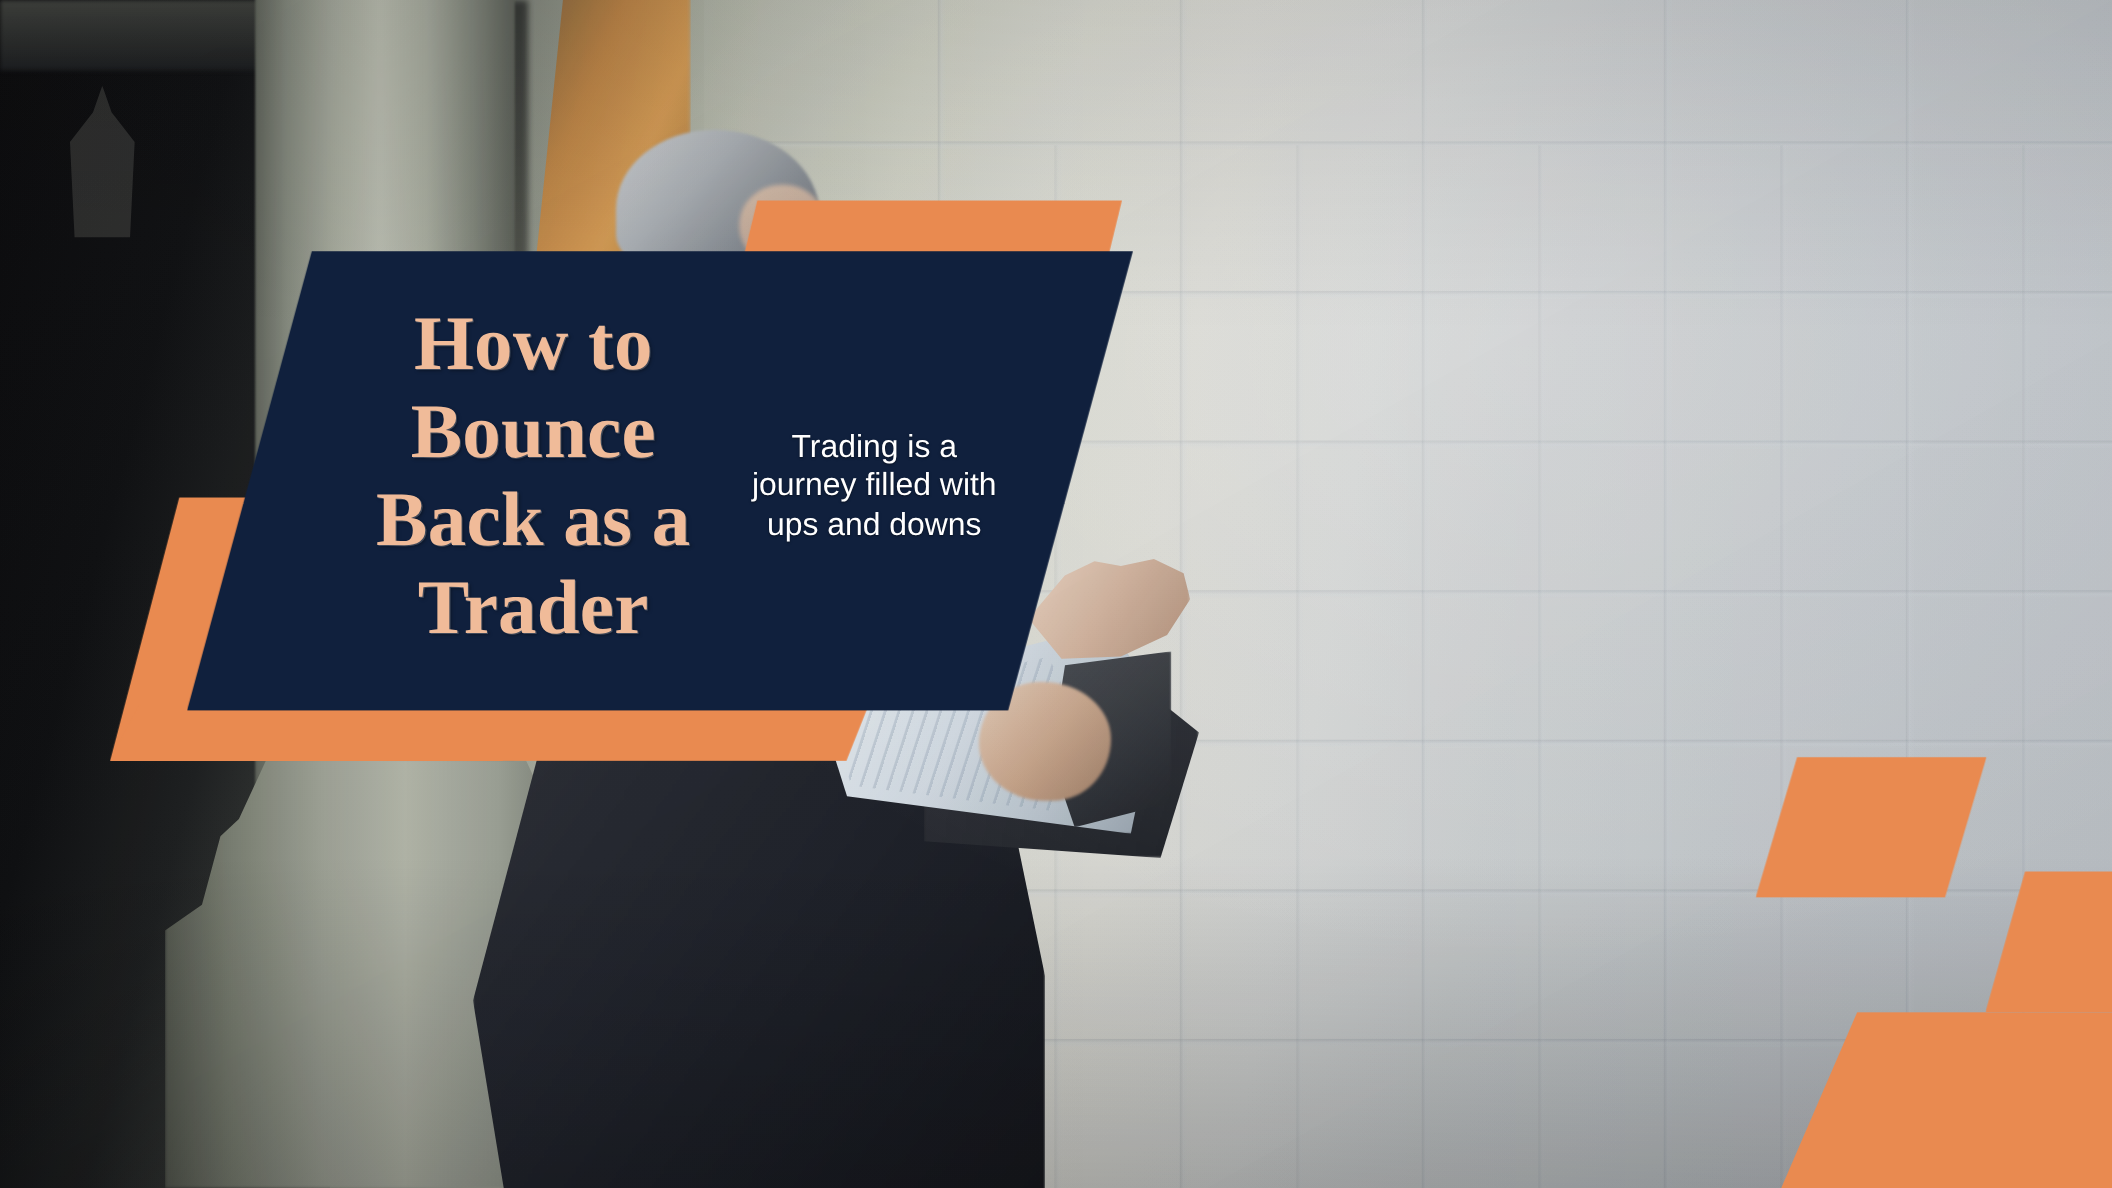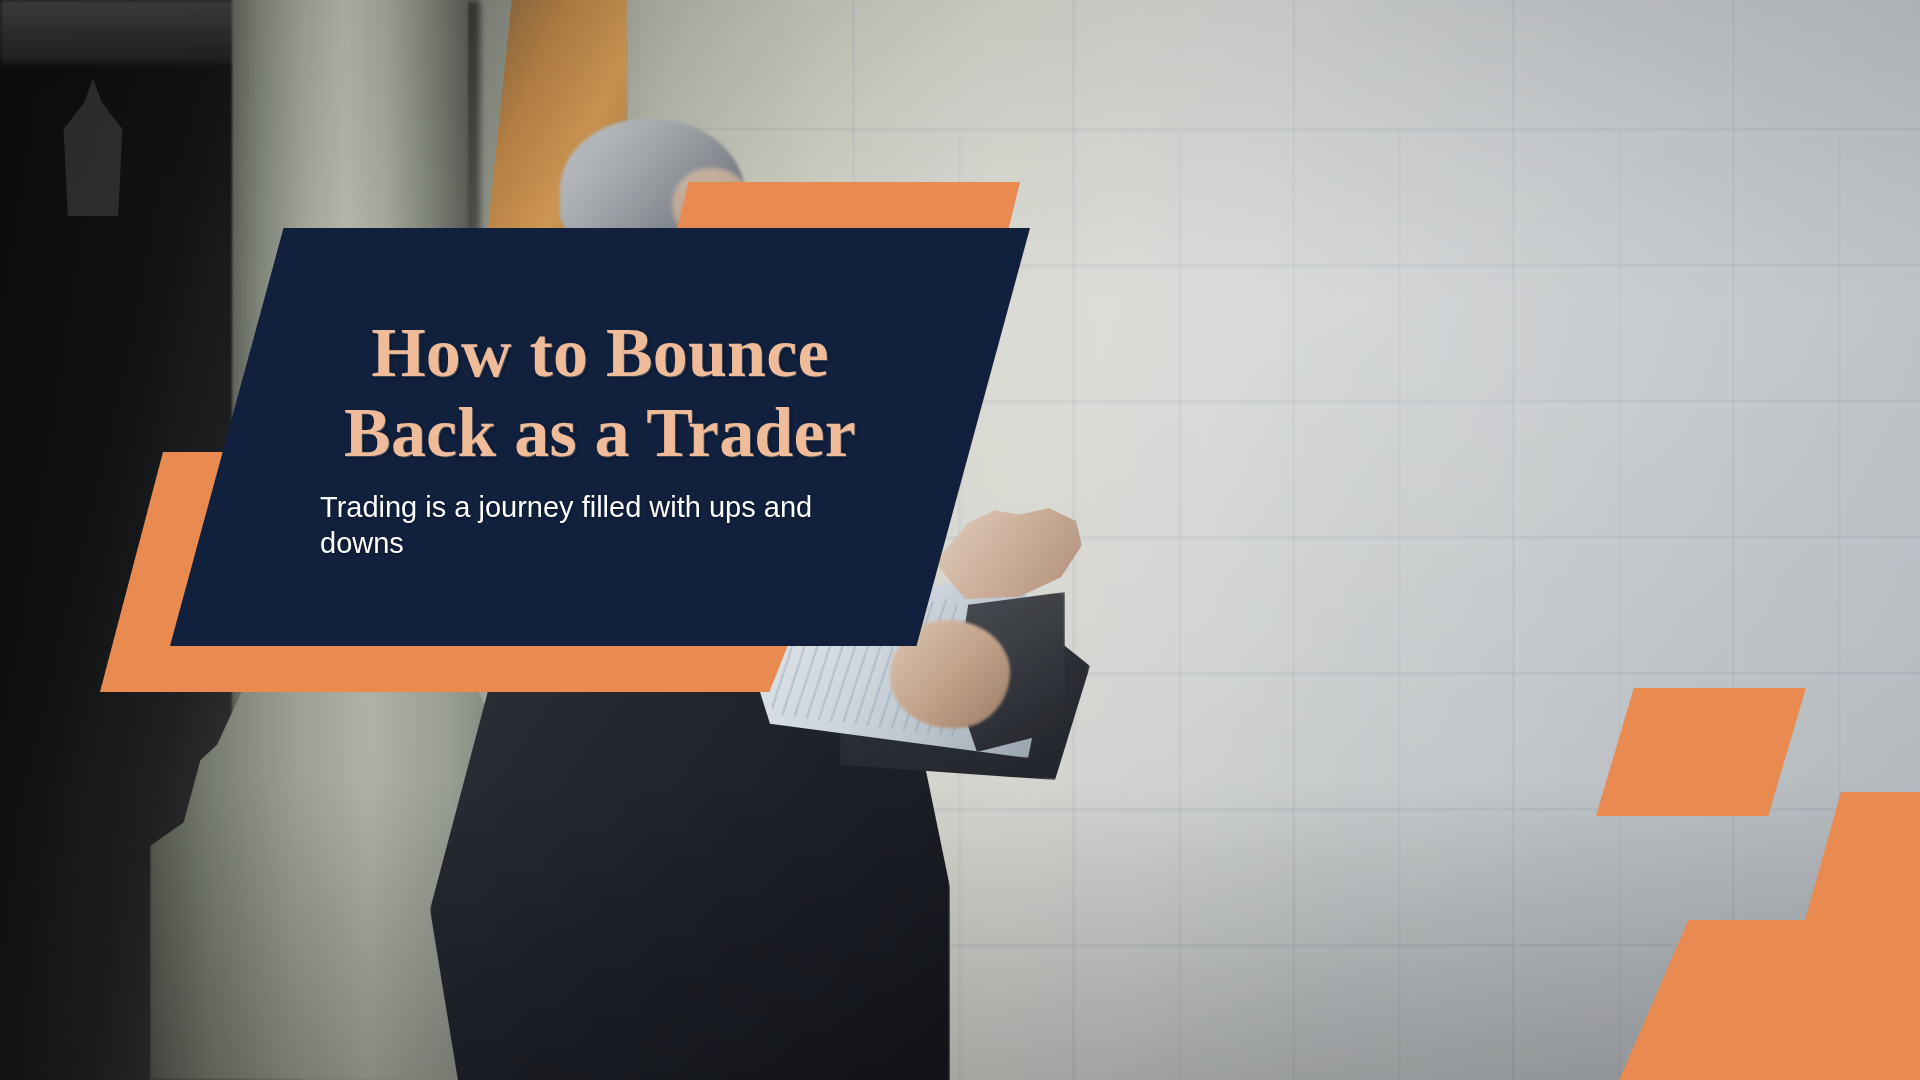--- a/index.html
+++ b/index.html
@@ -303,21 +303,21 @@
     width: 860px; height: 418px;
     background: var(--panel);
     clip-path: polygon(13.2% 0%, 100% 0%, 86.8% 100%, 0% 100%);
     box-shadow: 0 10px 40px rgba(0,0,0,0.35);
   }
   .panel-inner {
     position: absolute;
     left: 0; top: 0;
     width: 100%; height: 100%;
     display: flex;
-    flex-direction: column;
+    flex-direction: row;
     align-items: center;
     justify-content: center;
     padding: 0 120px;
     box-sizing: border-box;
   }
   .title {
     font-family: "Liberation Serif", "DejaVu Serif", serif;
     font-weight: 700;
     font-size: 70px;
     line-height: 1.14;
@@ -327,20 +327,21 @@
     margin: 0 0 8px 0;
     text-shadow: 1px 1px 0 rgba(255,255,255,0.22), 2px 2px 3px rgba(0,0,0,0.35);
     max-width: 560px;
   }
   .subtitle {
     font-family: "Liberation Sans", sans-serif;
     font-weight: 400;
     font-size: 29px;
     line-height: 1.22;
     color: var(--subtitle-color);
+    text-align: center;
     margin: 10px 0 0 0;
     max-width: 560px;
     text-shadow: 0 1px 2px rgba(0,0,0,0.5);
   }
 </style>
 </head>
 <body>
 
 <div id="stage" style="--accent: #e98a50; --panel: #10203d; --title-color: #f0bb99; --subtitle-color: #ffffff;">
 

